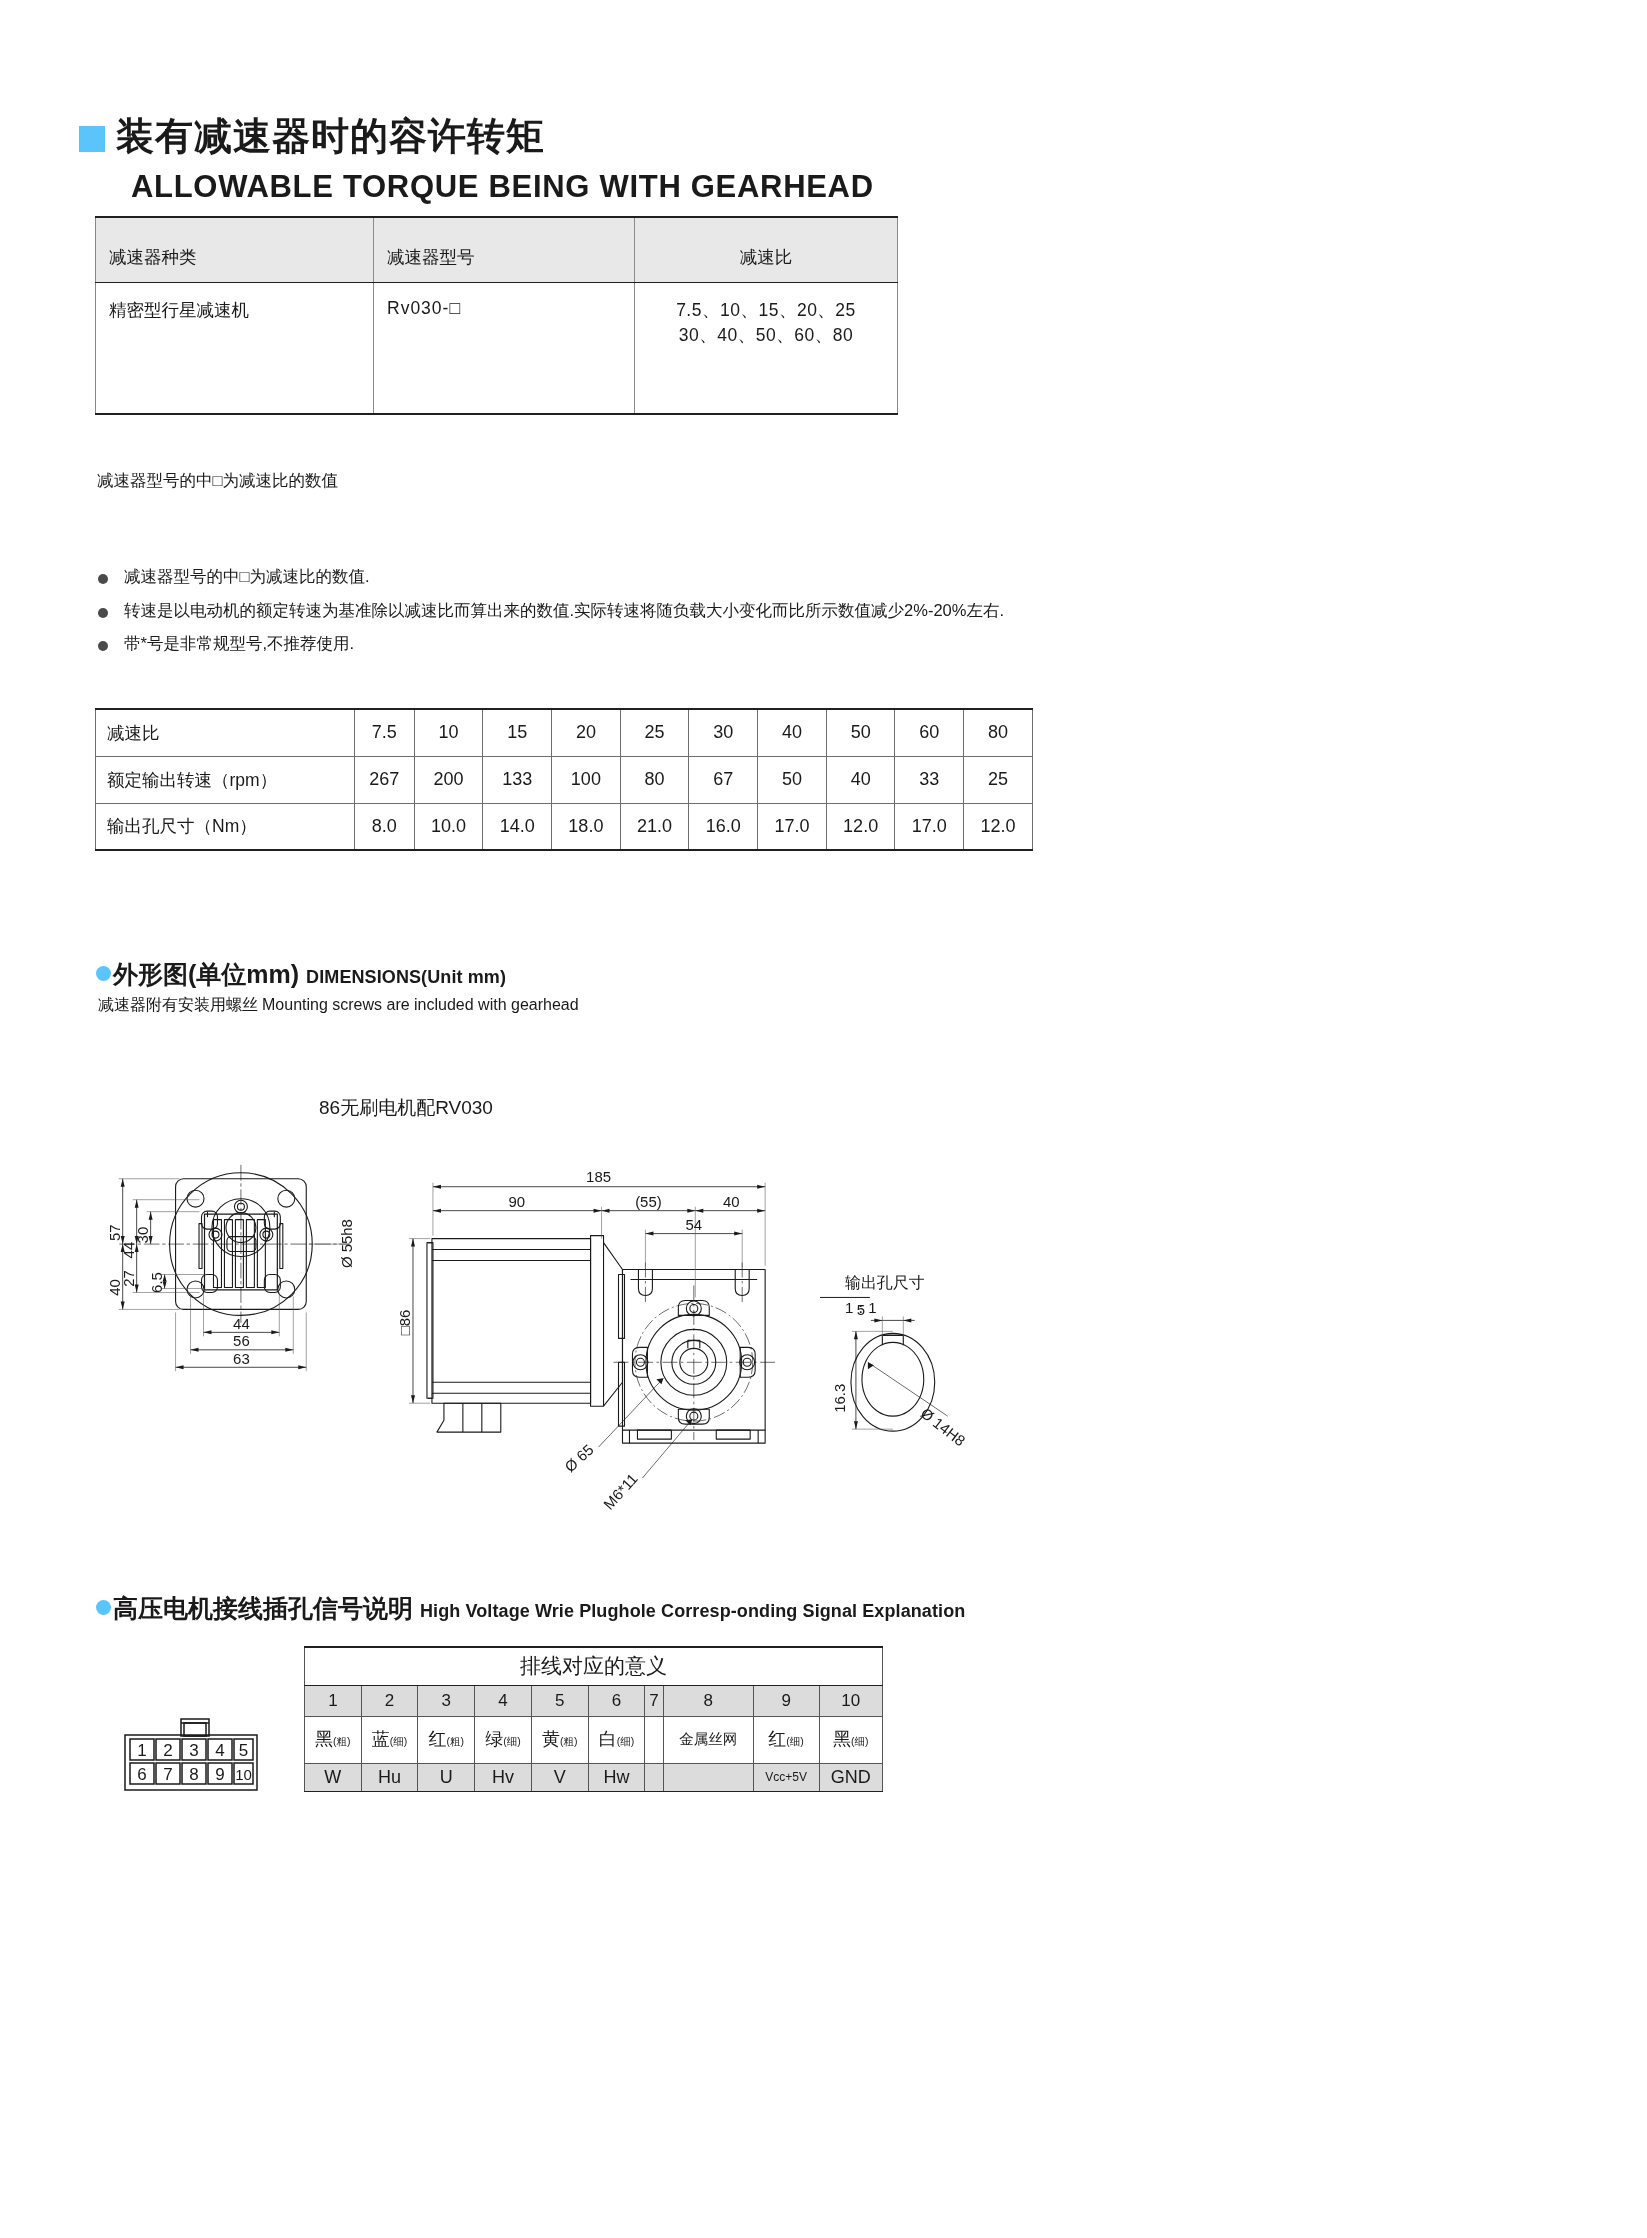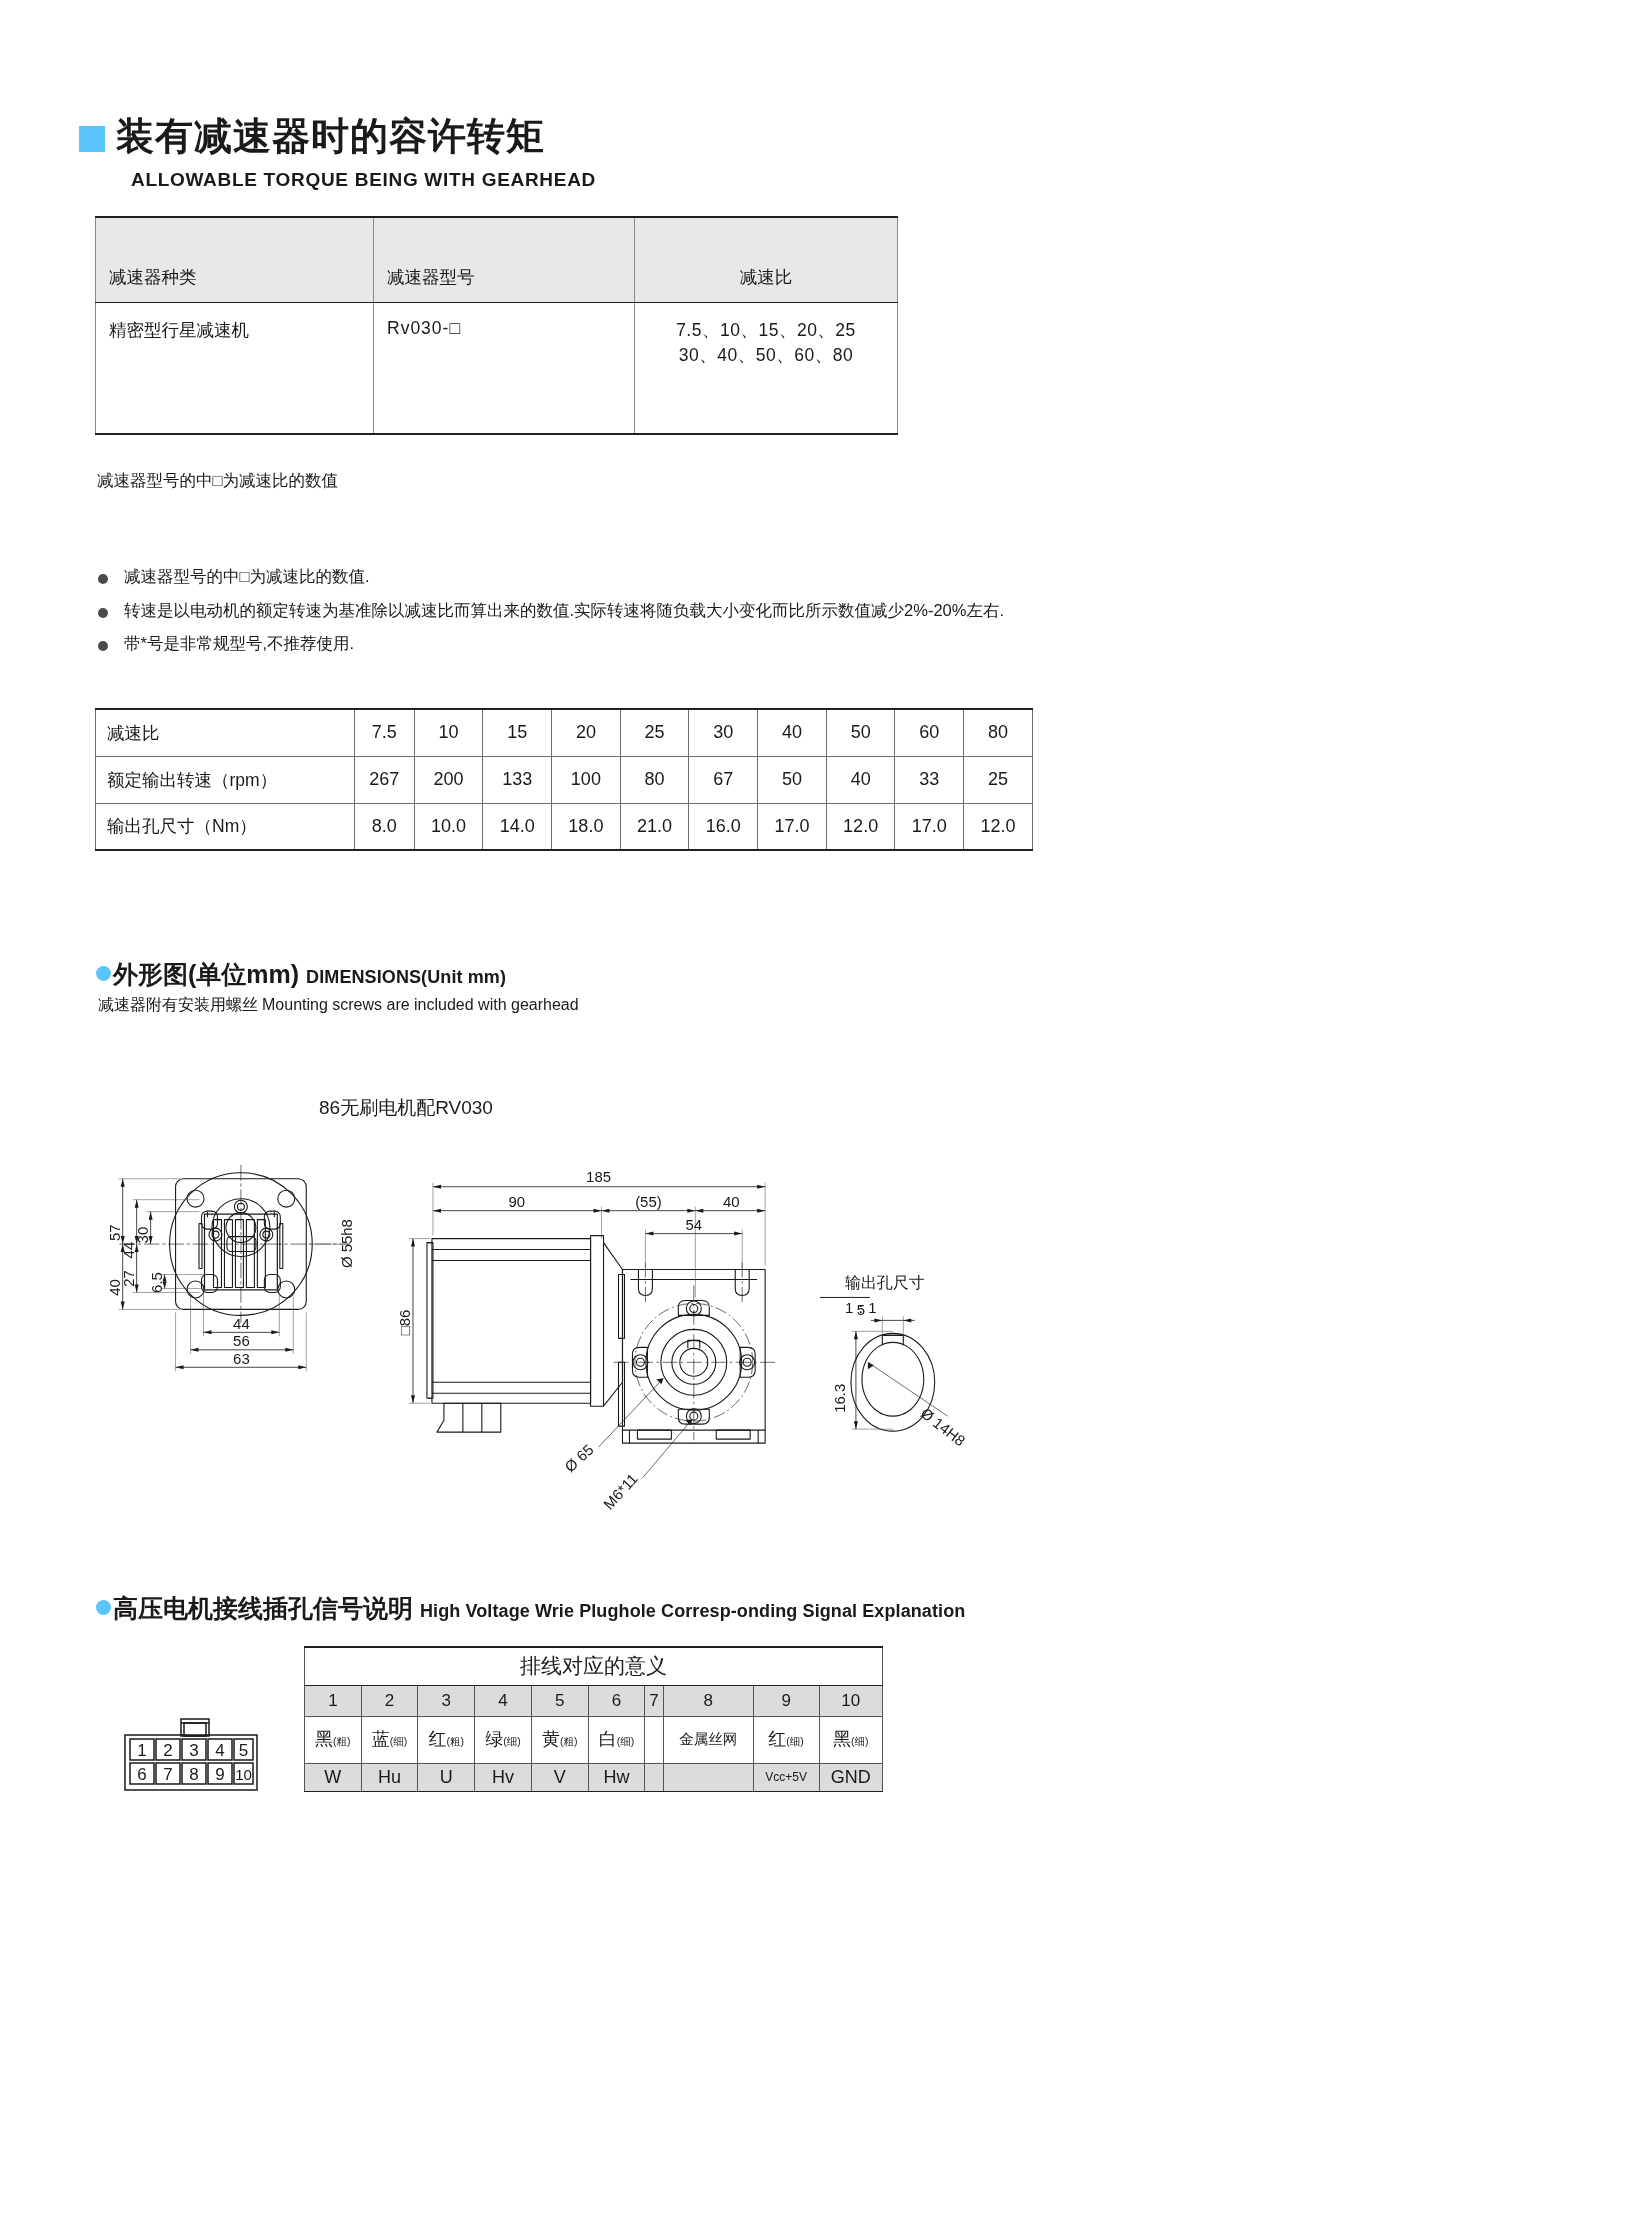--- a/index.html
+++ b/index.html
@@ -18,32 +18,32 @@
   .sec-head { position:absolute; display:flex; align-items:center; }
   .sq-bullet {
     width:26px; height:26px; background:#5BC5FB; display:inline-block;
     margin-right:11px; flex:0 0 auto;
   }
   .h1-cn {
     font-size:38px; font-weight:bold; letter-spacing:1px;
     line-height:1; white-space:nowrap;
   }
   .h1-en {
-    position:absolute; font-size:19px; font-weight:bold;
+    position:absolute; font-size:31px; font-weight:bold;
     letter-spacing:0.7px; white-space:nowrap;
   }
 
   
   table { border-collapse:collapse; position:absolute; }
   td, th { border:0.5px solid #8a8a8a; font-weight:normal; }
 
   
   #tbl-gear { left:95px; top:216px; width:803px; }
   #tbl-gear thead td {
-    background:#e8e8e8; height:85px; font-size:17.5px;
+    background:#e8e8e8; height:65px; font-size:17.5px;
     border-top:2px solid #231f20; border-bottom:1.5px solid #231f20;
     padding:0 13px; vertical-align:bottom; padding-bottom:13px;
   }
   #tbl-gear tbody td {
     height:132px; font-size:17.5px; padding:0 13px;
     vertical-align:top; padding-top:15px;
     border-bottom:2px solid #231f20;
   }
   .c-ratio { text-align:center; line-height:1.45; font-size:15.5px; letter-spacing:0.5px; }
   .model-txt { font-size:20.5px; letter-spacing:1px; }

